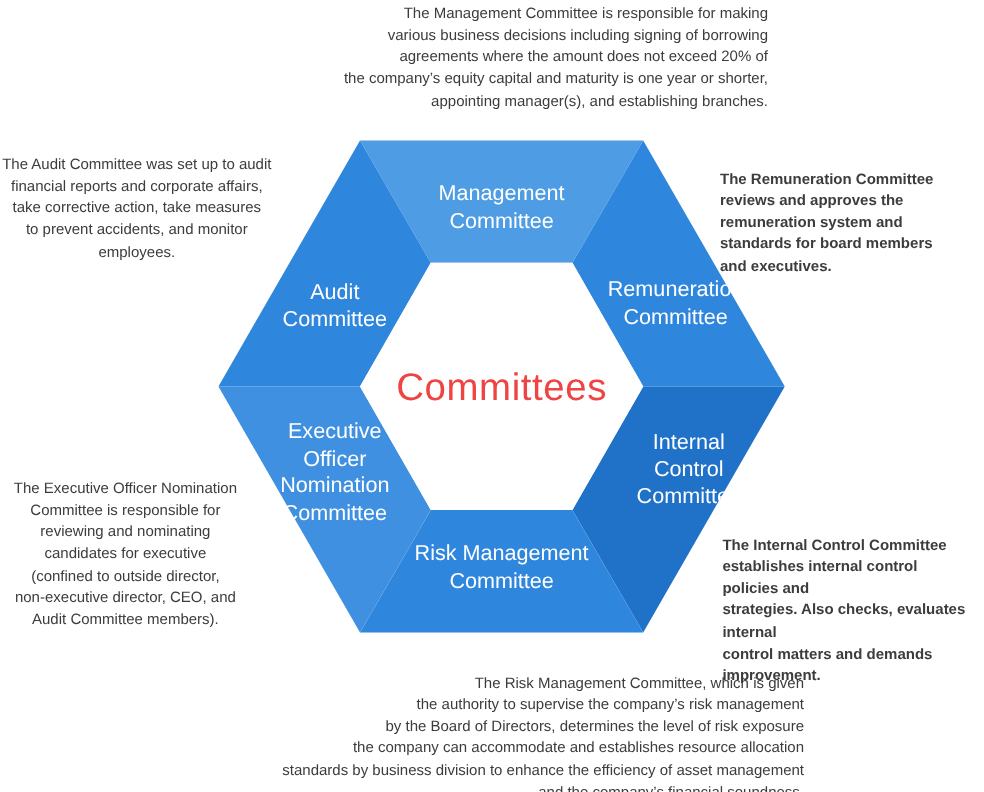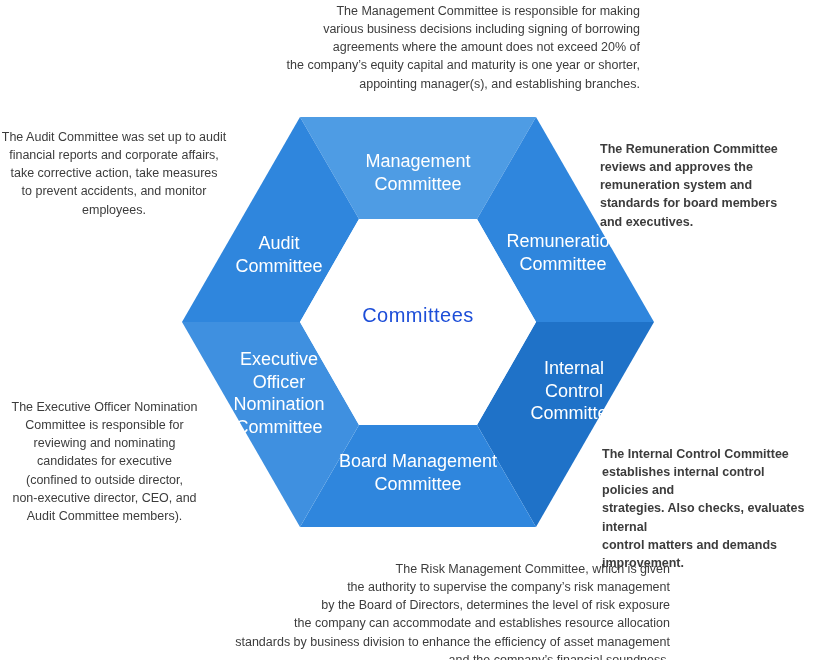--- a/index.html
+++ b/index.html
@@ -64,22 +64,22 @@
   #label-risk         { left: 156px; top: 338px; width: 160px; }
   #label-executive    { left: 22px;  top: 236px; width: 150px; }
   #label-audit        { left: 22px;  top: 120px; width: 150px; }
 
   #center-label {
     position: absolute;
     left: 136px;
     top: 192px;
     width: 200px;
     text-align: center;
-    color: #1d4ed8;
-    font-size: 20px;
+    color: #ef4444;
+    font-size: 32px;
     letter-spacing: 0.5px;
   }
 </style>
 </head>
 <body>
 
 <div class="desc center" id="desc-management">The Management Committee is responsible for making
 various business decisions including signing of borrowing
 agreements where the amount does not exceed 20% of
 the company’s equity capital and maturity is one year or shorter,
@@ -134,21 +134,21 @@
     <polygon points="177,107 295,107 354,210 295,313 177,313 118,210" fill="#ffffff"></polygon>
   </svg>
 
   <div class="seg-label" id="label-management">Management
 Committee</div>
   <div class="seg-label" id="label-remuneration">Remuneration
 Committee</div>
   <div class="seg-label" id="label-internal">Internal
 Control
 Committee</div>
-  <div class="seg-label" id="label-risk">Board Management
+  <div class="seg-label" id="label-risk">Risk Management
 Committee</div>
   <div class="seg-label" id="label-executive">Executive
 Officer
 Nomination
 Committee</div>
   <div class="seg-label" id="label-audit">Audit
 Committee</div>
 
   <div id="center-label">Committees</div>
 </div>

